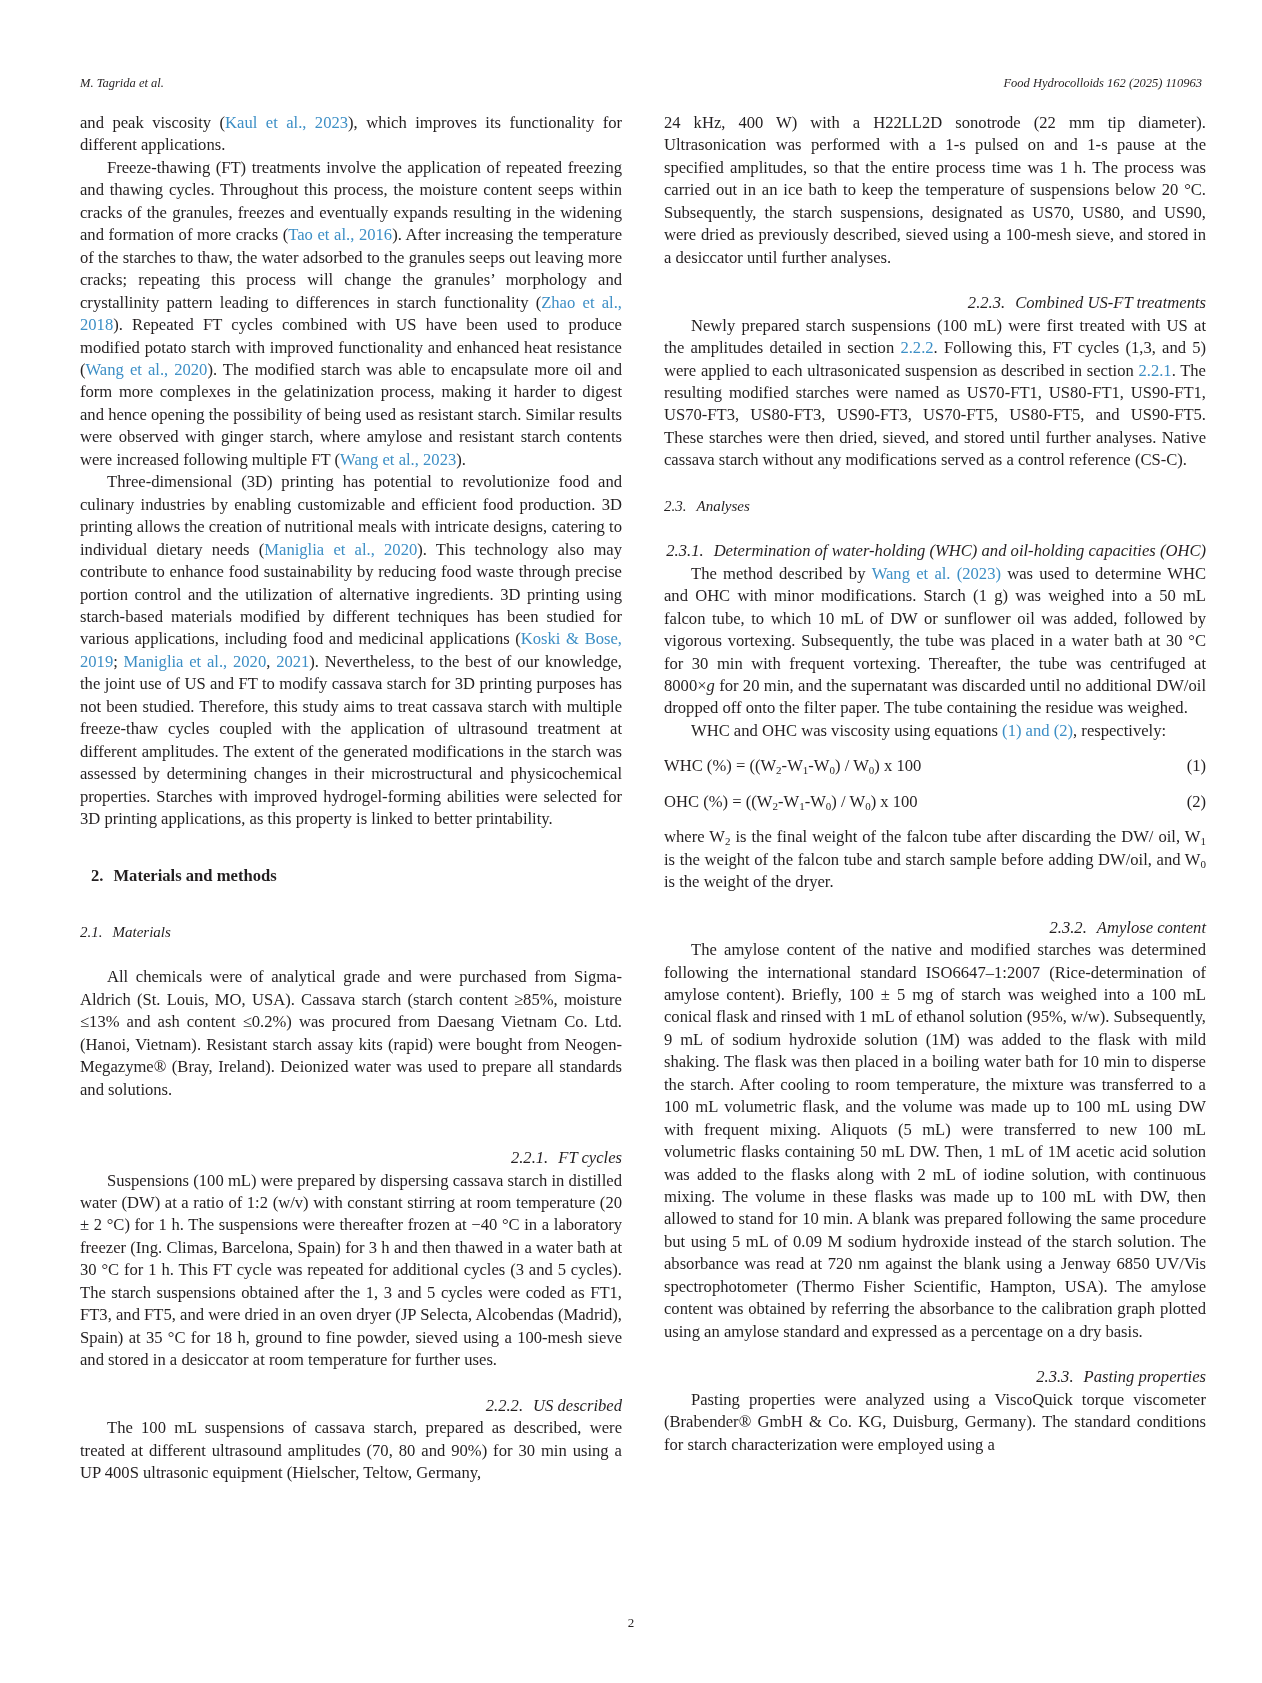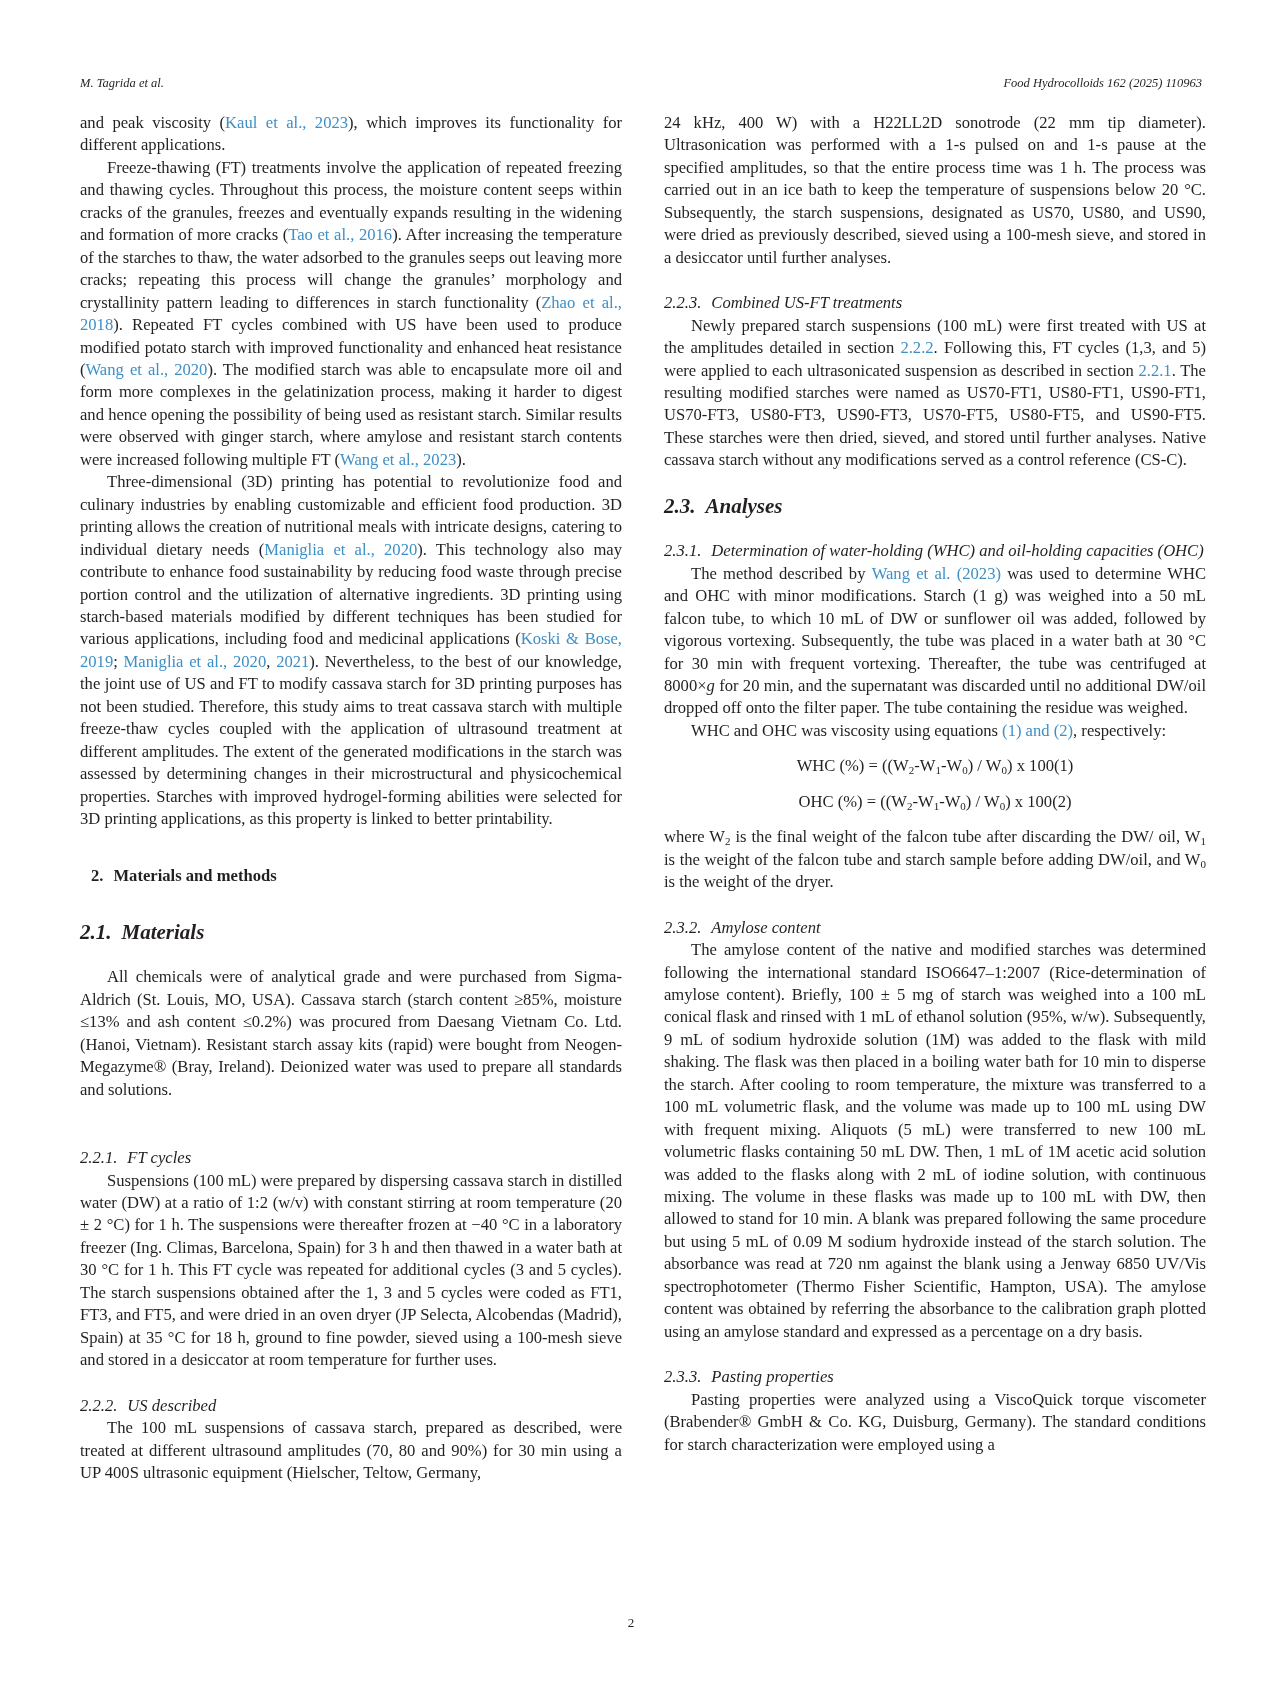--- a/index.html
+++ b/index.html
@@ -8,26 +8,26 @@
   .running-head { position: absolute; top: 76px; font-style: italic; font-size: 12.5px; }
   .rh-left { left: 80px; }
   .rh-right { right: 60px; }
   .col { position: absolute; top: 112px; width: 542px; font-size: 16.6px; line-height: 22.45px; }
   .col-left { left: 80px; }
   .col-right { left: 664px; }
   p { margin: 0; text-align: justify; hyphens: manual; }
   p.indent { text-indent: 27px; }
   a, .link { color: #3d8fc6; text-decoration: none; font-family: Liberation Serif, serif; }
   h2 { font-size: 16.6px; font-weight: bold; margin: 11px; line-height: 22.45px; }
-  h3 { font-size: 21px; font-weight: bold; font-style: italic; margin: 0; line-height: 22.45px; }
-  h4 { font-size: 16.6px; font-weight: normal; font-style: italic; margin: 0; line-height: 22.45px; }
+  h3 { font-size: 15px; font-weight: normal; font-style: italic; margin: 0; line-height: 22.45px; }
+  h4 { font-size: 16.6px; font-weight: normal; font-style: italic; margin: 0; line-height: 22.45px; text-align: right; }
   .sec-num { margin-right: 10px; }
   .gap-m { height: 23px; }
   .gap-l { height: 23px; }
-  .eq { display: flex; justify-content: center; line-height: 22.45px; }
+  .eq { display: flex; justify-content: space-between; line-height: 22.45px; }
   .eq-gap { height: 13px; }
   sub { font-size: 11px; line-height: 0; vertical-align: -3px; }
   .page-num { position: absolute; top: 1615px; left: 0; width: 1262px; text-align: center; font-size: 13px; }
 </style>
 </head>
 <body>
 
 <div class="running-head rh-left">M. Tagrida et al.</div>
 <div class="running-head rh-right">Food Hydrocolloids 162 (2025) 110963</div>
 

